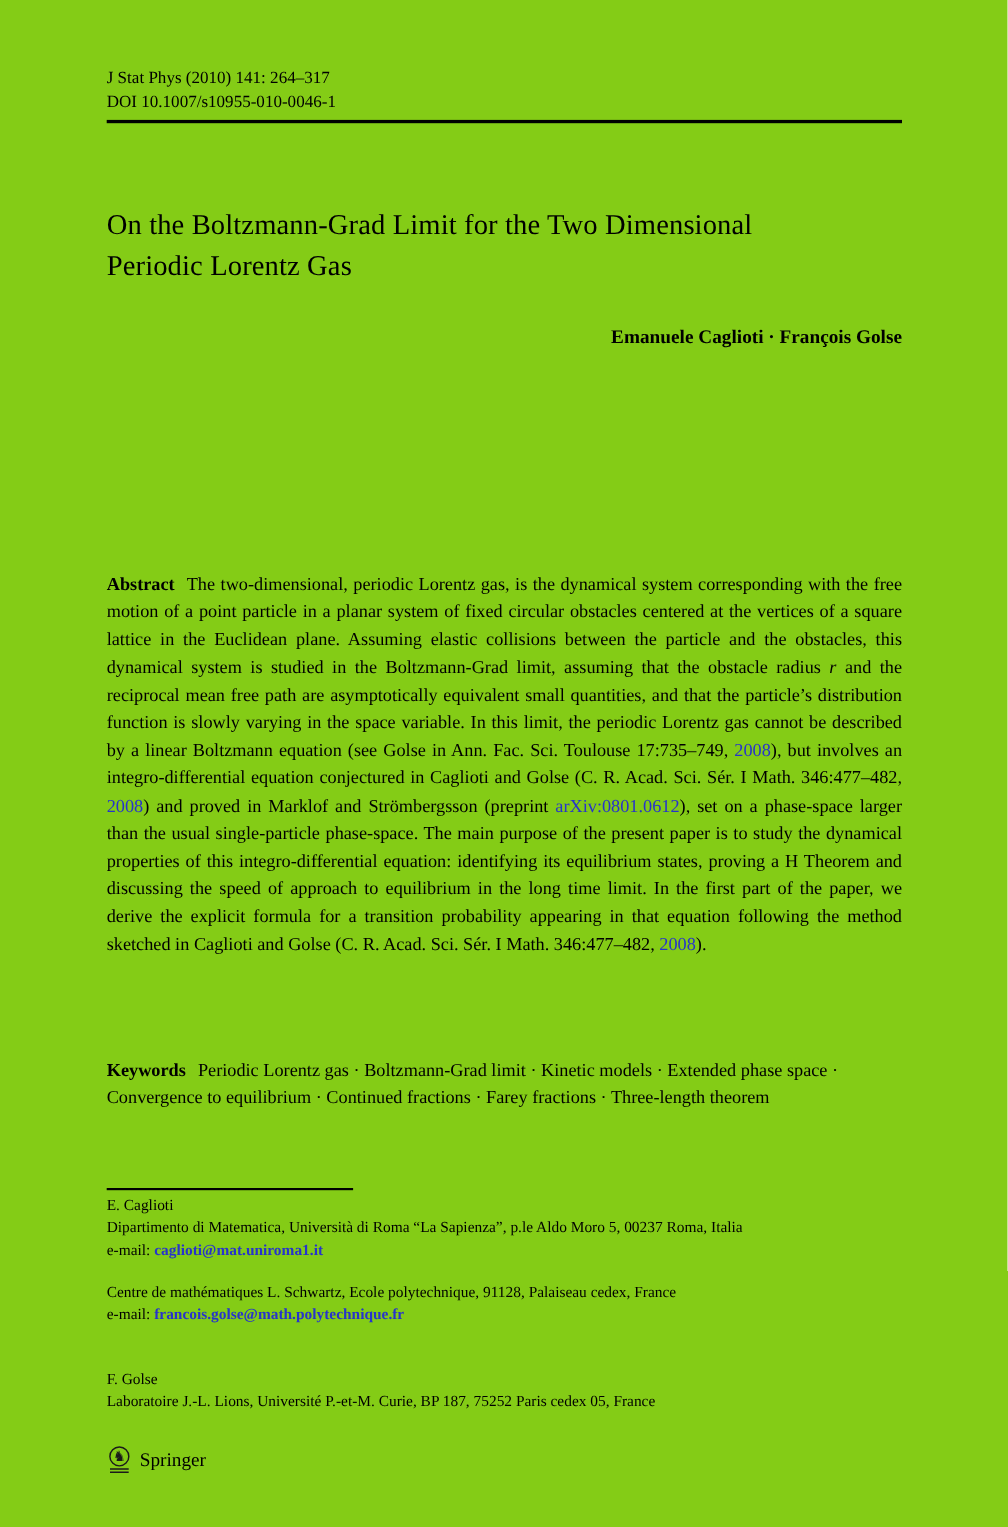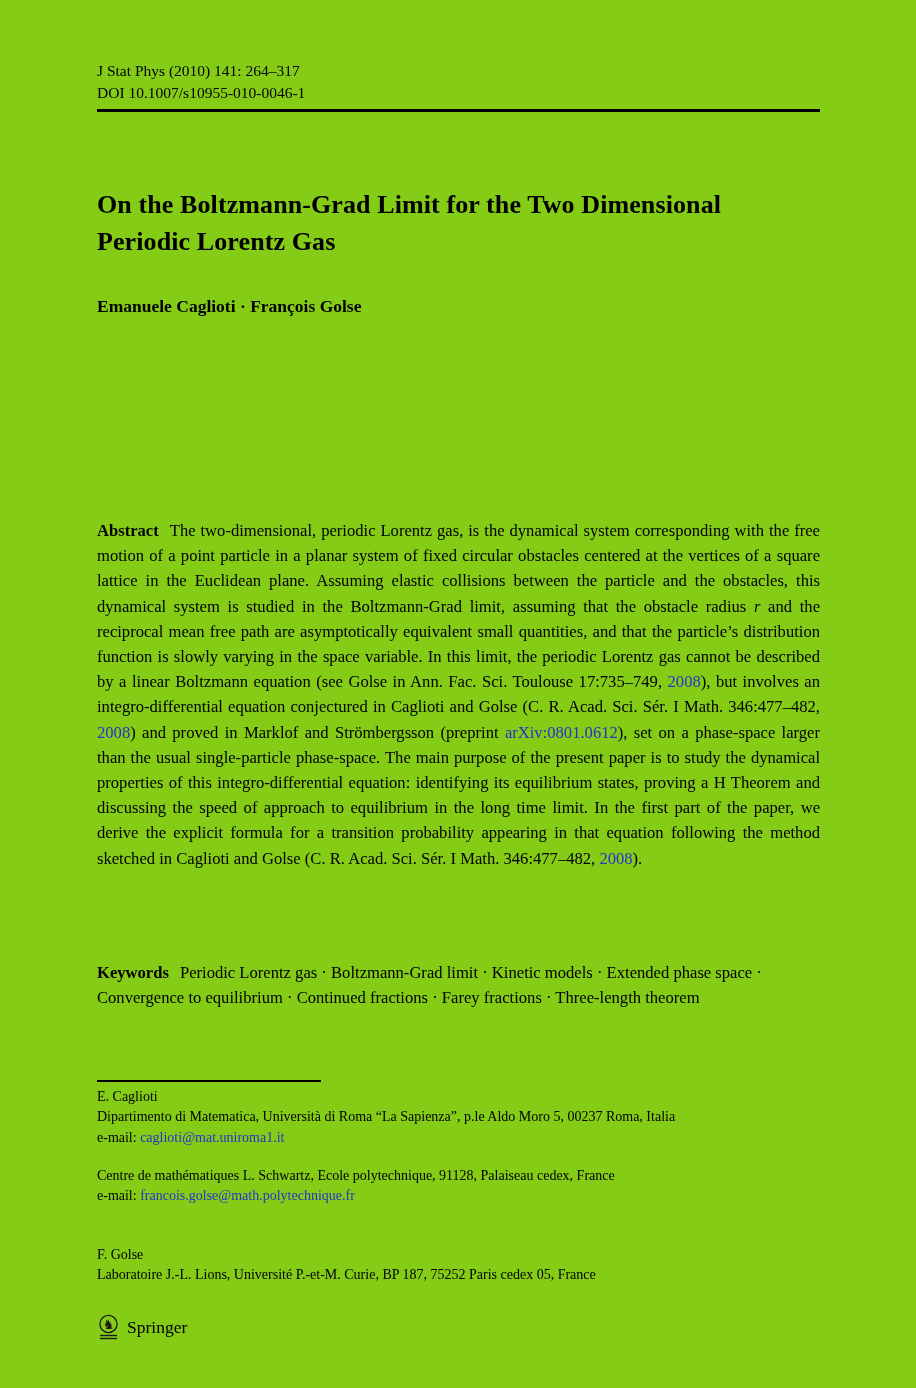--- a/index.html
+++ b/index.html
@@ -14,25 +14,25 @@
   }
   .abs { position: absolute; left: 97px; width: 723px; }
 
   .journal-head { top: 60px; font-size: 15.5px; line-height: 22px; }
   .head-rule { top: 109px; height: 3px; background: #000; }
 
   .paper-title {
     top: 186px;
     width: 680px;
     font-size: 26px;
-    font-weight: bold;
+    font-weight: normal;
     line-height: 37px;
     letter-spacing: 0.1px;
   }
-  .authors { top: 296px; font-size: 17.5px; font-weight: bold; }
+  .authors { top: 296px; font-size: 17.5px; font-weight: bold; text-align: right; }
 
   .history { top: 435px; font-size: 15.3px; line-height: 21.5px; }
 
   .abstract {
     top: 518px;
     font-size: 16.6px;
     line-height: 25.2px;
     text-align: justify;
   }
   .abstract-label, .keywords-label { font-weight: bold; margin-right: 11px; }
@@ -45,21 +45,21 @@
     line-height: 25.2px;
   }
 
   .fn-rule { top: 1080px; width: 224px; height: 1.5px; background: #000; }
   .footnote { font-size: 14px; line-height: 20.4px; }
   .fn1 { top: 1087px; }
   .fn2 { top: 1166px; }
   .fn3 { top: 1245px; }
 
   .link { color: #2733cc; }
-  a.link { text-decoration: none; cursor: pointer; }
+  a.link { text-decoration: none; cursor: pointer; font-weight: bold; }
 
   .springer-footer {
     top: 1314px;
     display: flex;
     align-items: center;
     gap: 7px;
     font-size: 17.5px;
   }
   .springer-logo { display: inline-block; width: 23px; height: 27px; }
 </style>

